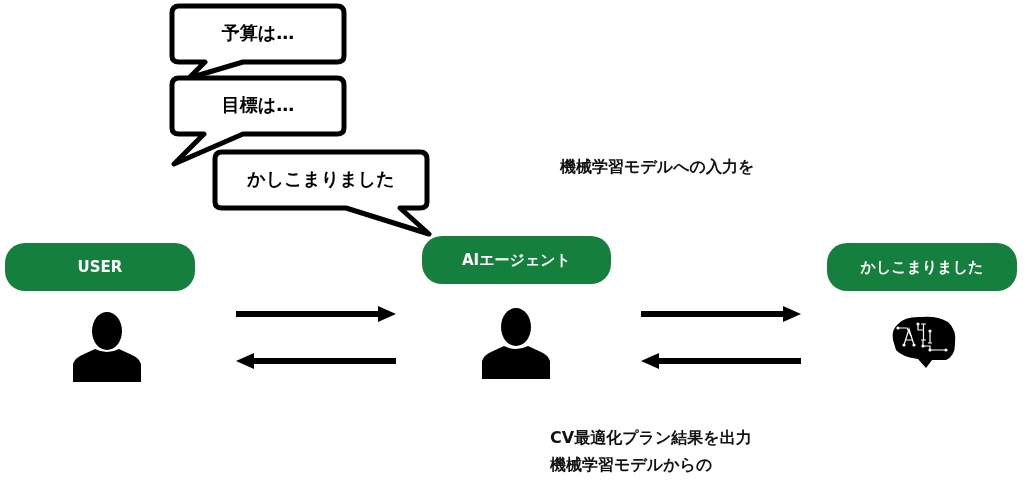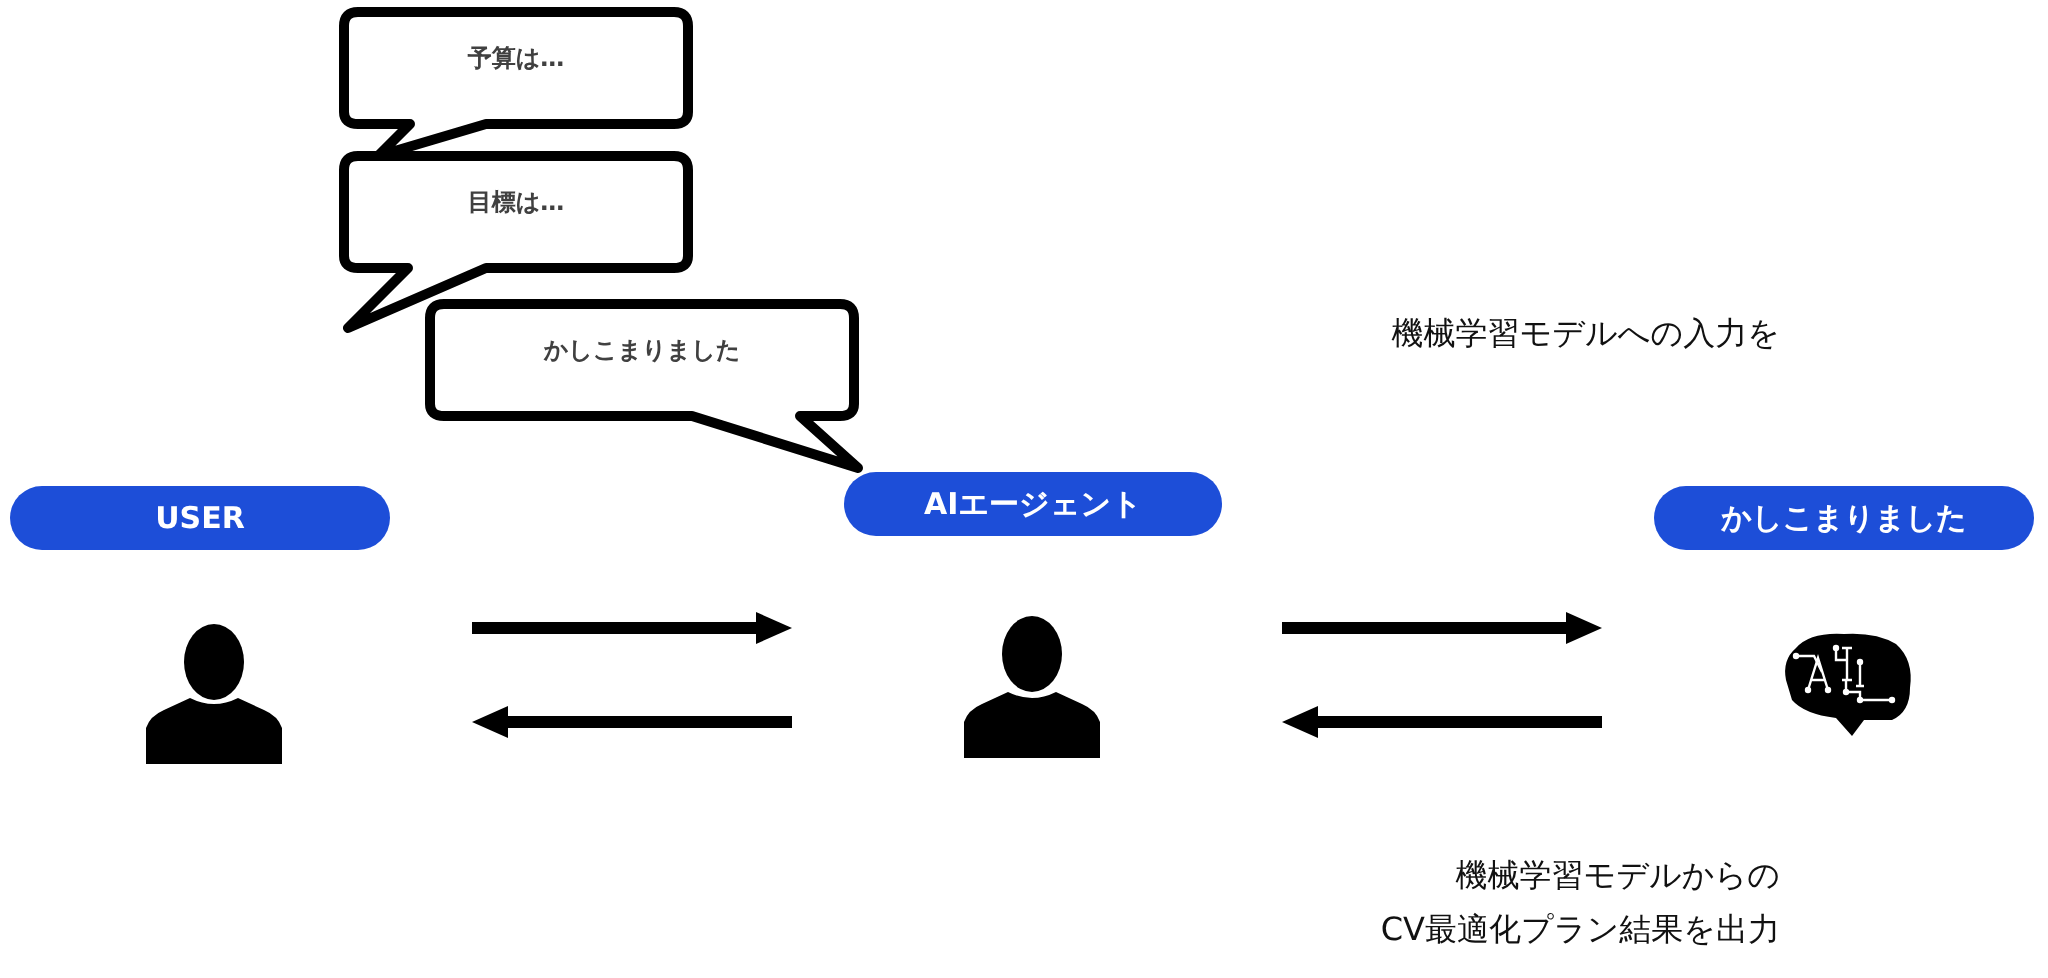--- a/index.html
+++ b/index.html
@@ -1,21 +1,21 @@
 <!DOCTYPE html>
 <html><head>
 <meta charset="utf-8">
 <style>
   html, body { margin:0; padding:0; background:#ffffff; }
   body { width:1024px; height:489px; position:relative; overflow:hidden;
          font-family:"DejaVu Sans", "Liberation Sans", sans-serif; color:#111; }
-  .bubble-text { position:absolute; font-size:12px; font-weight:bold; text-align:center; color:#404040; white-space:nowrap; }
-  .pill { position:absolute; height:32px; border-radius:20px; background:#1d4ed8; color:#fff;
+  .bubble-text { position:absolute; font-size:18px; font-weight:bold; text-align:center; color:#000000; white-space:nowrap; }
+  .pill { position:absolute; height:48px; border-radius:20px; background:#15803d; color:#fff;
           font-weight:bold; font-size:15px; display:flex; align-items:center; justify-content:center; white-space:nowrap; }
-  .caption { position:absolute; font-size:16px; font-weight:normal; text-align:right; line-height:27px; color:#111; white-space:nowrap; }
+  .caption { position:absolute; font-size:16px; font-weight:bold; text-align:left; line-height:27px; color:#111; white-space:nowrap; }
   svg.layer { position:absolute; left:0; top:0; }
 </style>
 </head>
 <body>
 
 <svg class="layer" width="1024" height="489" viewBox="0 0 1024 489">
 
   <g>
     <path d="M179,6 H337 Q344,6 344,13 V56 Q344,62 337,62 H243 L189,78 L205,62 H179 Q172,62 172,56 V13 Q172,6 179,6 Z" fill="#fff" stroke="#000" stroke-width="5" stroke-linejoin="round"></path>
   </g>
@@ -86,15 +86,15 @@
 <div class="pill" style="left:5px; top:243px; width:190px;">USER</div>
 <div class="pill" style="left:422px; top:236px; width:189px;text-align:right;">AIエージェント</div>
 <div class="pill" style="left:827px; top:243px; width:190px;">かしこまりました</div>
 
 <div class="caption" style="left:560px; top:153px; width:330px;">
   <div>機械学習モデルへの入力を</div>
 </div>
 <div class="caption" style="left:140px; top:424px; width:360px;">
 </div>
 <div class="caption" style="left:550px; top:424px; width:340px;">
+  <div>CV最適化プラン結果を出力</div>
   <div>機械学習モデルからの</div>
-  <div>CV最適化プラン結果を出力</div>
 </div>
 
 </body></html>

